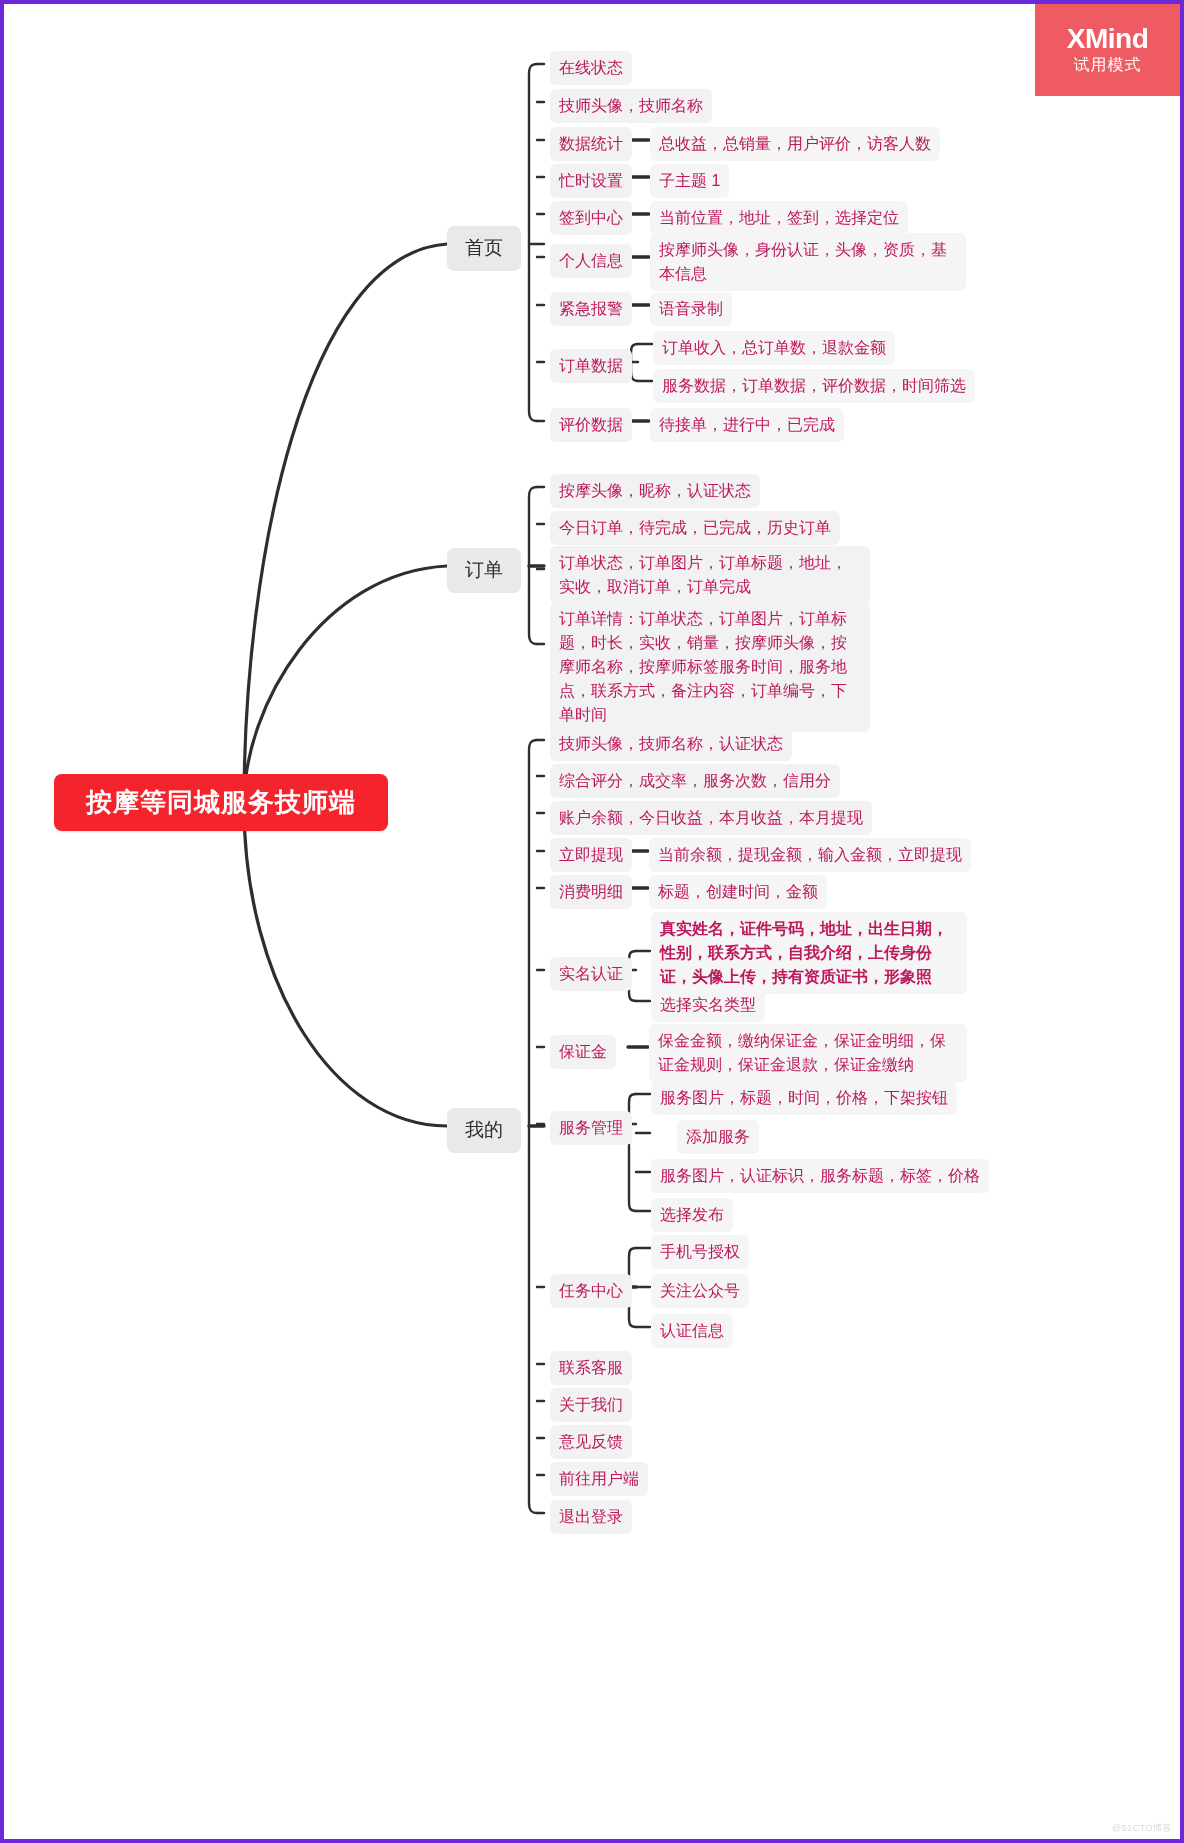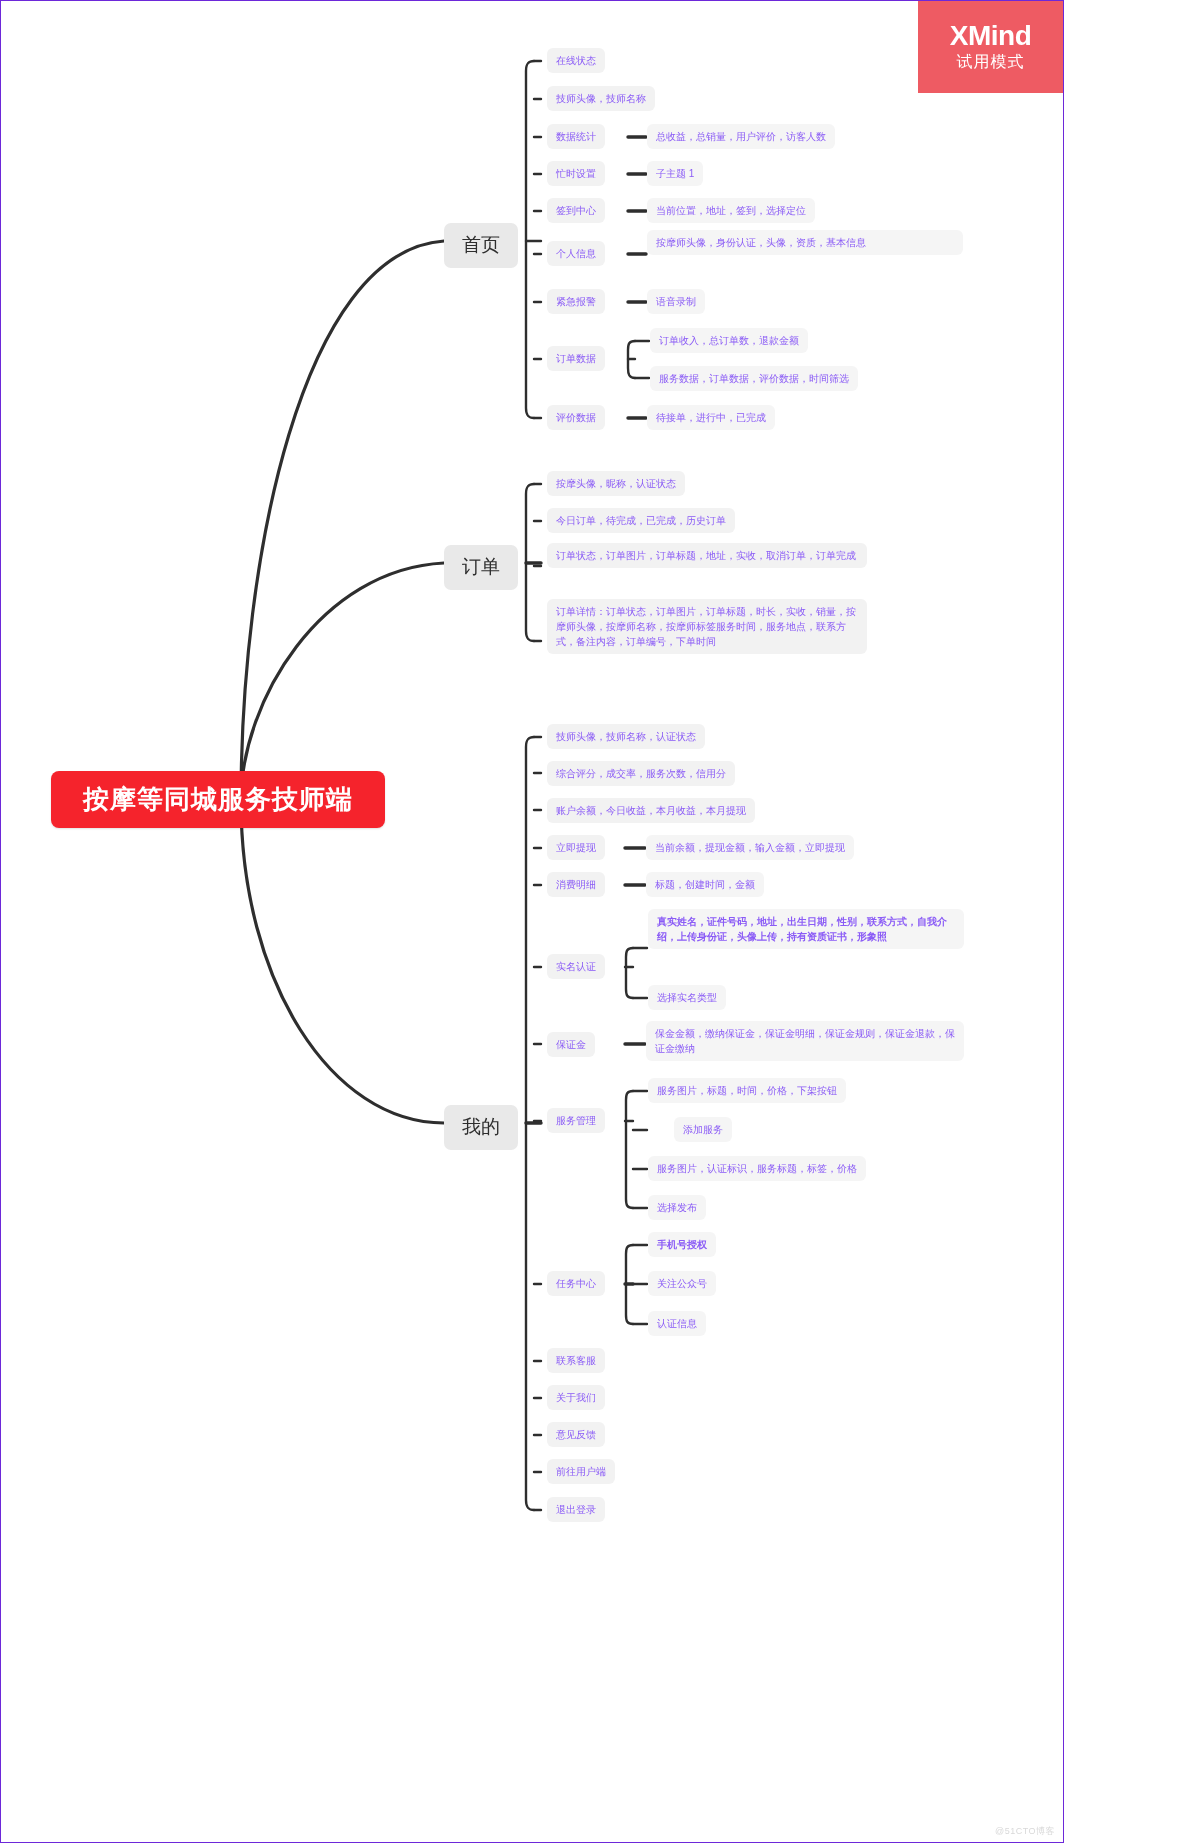--- a/index.html
+++ b/index.html
@@ -4,23 +4,23 @@
 <style>
   * { box-sizing: border-box; margin: 0; padding: 0; }
   html, body {
     width: 1184px; height: 1843px;
     background: #ffffff;
     font-family: "Liberation Sans", "DejaVu Sans", sans-serif;
     overflow: hidden;
   }
   #canvas {
     position: relative;
-    width: 1064px; height: 1843px;
+    width: 1184px; height: 1843px;
     background: #ffffff;
-    border: 1px solid #6d28d9;
+    border: 4px solid #6d28d9;
   }
 
   
   .xmind-badge {
     position: absolute;
     top: 0; right: 0;
     width: 145px; height: 92px;
     background: #ee5b63;
     display: flex; flex-direction: column;
     align-items: center; justify-content: center;
@@ -57,22 +57,22 @@
     box-shadow: 0 1px 2px rgba(0,0,0,.12);
   }
 
   
   #wires { position: absolute; inset: 0; width: 1184px; height: 1843px; }
 
   
   .node {
     position: absolute;
     border-radius: 6px;
-    font-size: 10px;
-    color: #8b5cf6;
+    font-size: 16px;
+    color: #be185d;
     line-height: 1.5;
     padding: 5px 9px;
     white-space: pre-line;
   }
   .lv1 {
     background: #e9e9e9;
     font-size: 19px;
     color: #2e2e2e;
     padding: 8px 18px;
     border-radius: 7px;
@@ -200,21 +200,21 @@
   <div class="node lv2 nowrap" style="left:546px; top:1031px;">保证金</div>
   <div class="node lv3" style="left:645px; top:1020px; width:318px;">保金金额，缴纳保证金，保证金明细，保证金规则，保证金退款，保证金缴纳</div>
 
   <div class="node lv2 nowrap" style="left:546px; top:1107px;">服务管理</div>
   <div class="node lv3 nowrap" style="left:647px; top:1077px;">服务图片，标题，时间，价格，下架按钮</div>
   <div class="node lv3 nowrap" style="left:673px; top:1116px;">添加服务</div>
   <div class="node lv3 nowrap" style="left:647px; top:1155px;">服务图片，认证标识，服务标题，标签，价格</div>
   <div class="node lv3 nowrap" style="left:647px; top:1194px;">选择发布</div>
 
   <div class="node lv2 nowrap" style="left:546px; top:1270px;">任务中心</div>
-  <div class="node lv3 nowrap" style="left:647px; top:1231px;font-weight:bold;">手机号授权</div>
+  <div class="node lv3 nowrap" style="left:647px; top:1231px;">手机号授权</div>
   <div class="node lv3 nowrap" style="left:647px; top:1270px;">关注公众号</div>
   <div class="node lv3 nowrap" style="left:647px; top:1310px;">认证信息</div>
 
   <div class="node lv2 nowrap" style="left:546px; top:1347px;">联系客服</div>
   <div class="node lv2 nowrap" style="left:546px; top:1384px;">关于我们</div>
   <div class="node lv2 nowrap" style="left:546px; top:1421px;">意见反馈</div>
   <div class="node lv2 nowrap" style="left:546px; top:1458px;">前往用户端</div>
   <div class="node lv2 nowrap" style="left:546px; top:1496px;">退出登录</div>
 
   <div class="watermark">@51CTO博客</div>

